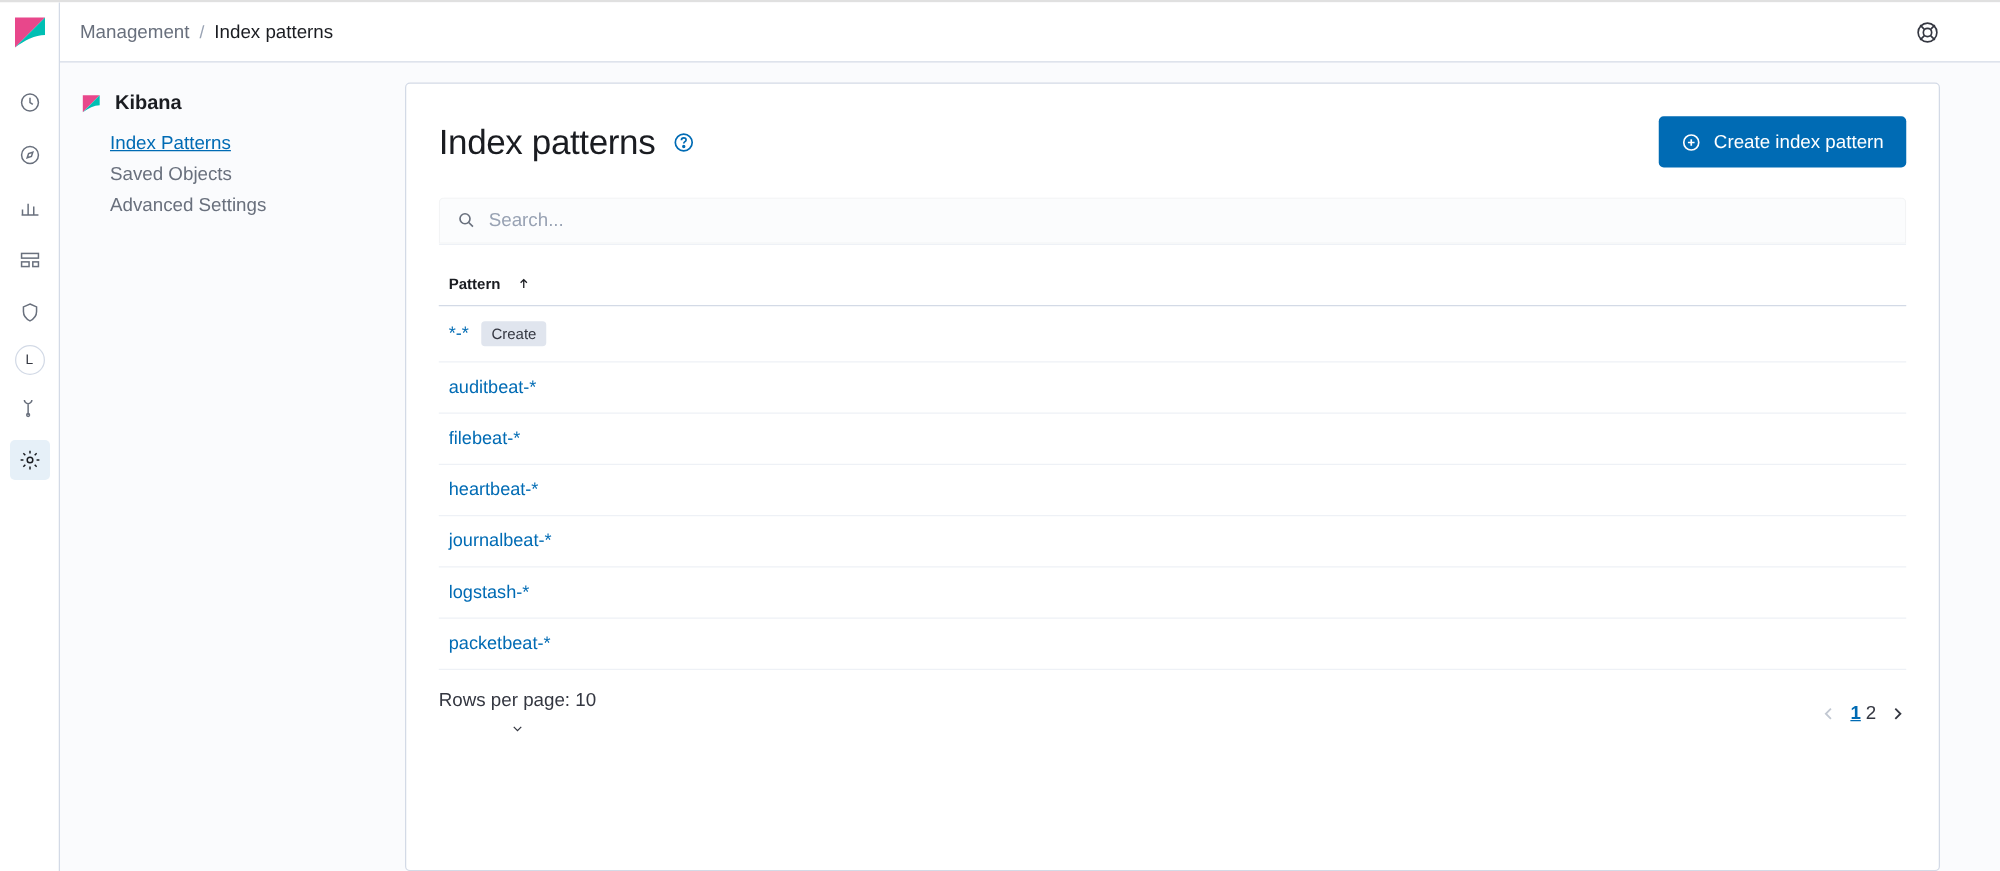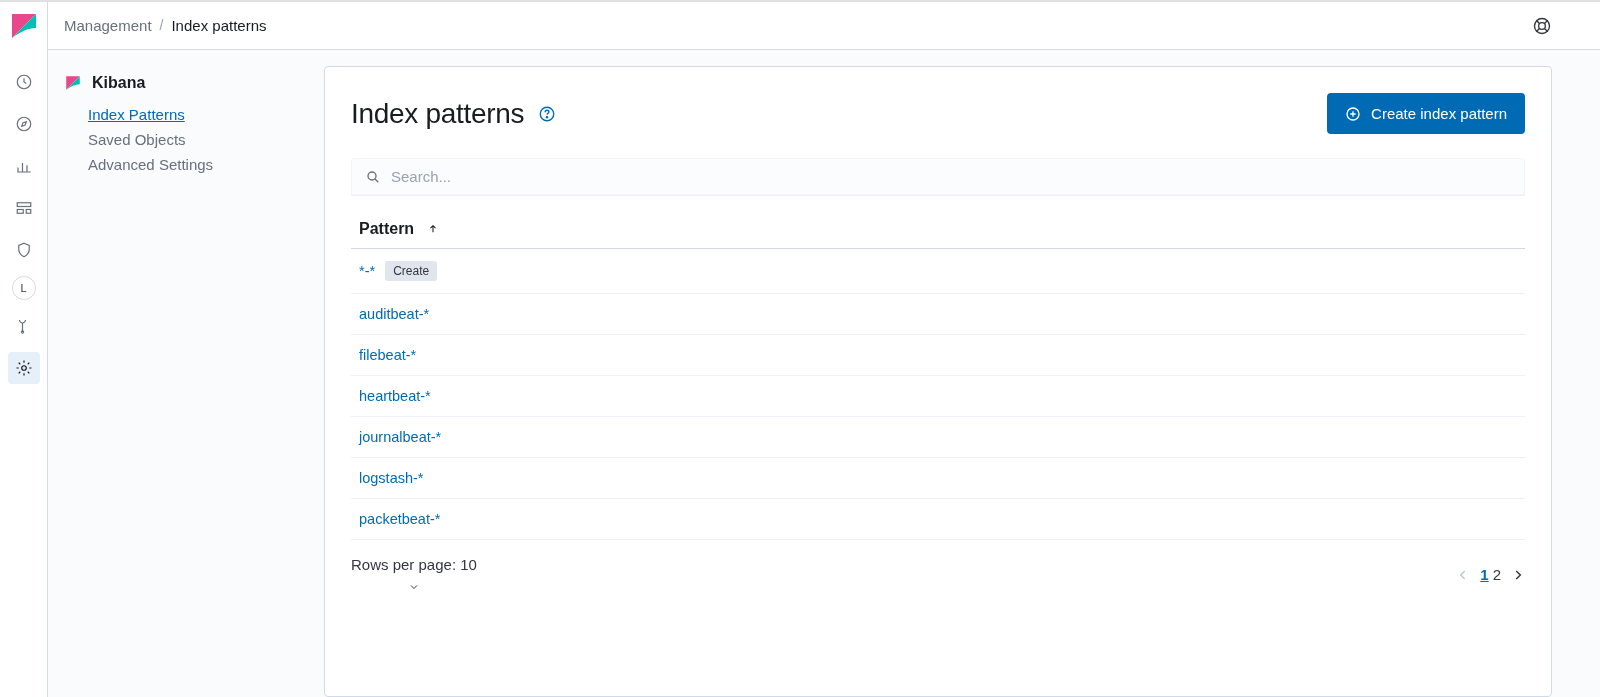--- a/index.html
+++ b/index.html
@@ -91,38 +91,38 @@
   font-weight: 500;
   display: flex; align-items: center; gap: 10px;
   cursor: pointer;
 }
 .primary-btn svg { width: 16px; height: 16px; }
 .search-wrap {
   background: #fbfcfd;
   border: none;
   border-bottom: 1px solid #eef1f6;
   border-radius: 4px 4px 0 0;
-  display: flex; align-items: center;
+  display: flex; align-items: flex-start;
   padding: 10px 14px;
   margin-bottom: 18px;
   box-shadow: inset 0 0 0 1px rgba(0,0,0,0.03);
 }
 .search-wrap svg { width: 16px; height: 16px; color: #69707d; margin-right: 10px; }
 .search-input {
   border: none; outline: none; background: transparent;
   font-size: 15px; color: #343741; flex: 1;
 }
 .search-input::placeholder { color: #98a2b3; }
 .table { width: 100%; }
 .th-row {
   display: flex; align-items: center;
   padding: 6px 8px 10px 8px;
   border-bottom: 1px solid #d3dae6;
 }
-.th { font-size: 16px; font-weight: 700; color: #1a1c21; display: flex; align-items: center; gap: 14px; cursor: pointer; }
+.th { font-size: 12px; font-weight: 700; color: #1a1c21; display: flex; align-items: center; gap: 14px; cursor: pointer; }
 .th svg { width: 10px; height: 10px; }
 .tr {
   display: flex; align-items: center;
   padding: 12px 8px;
   border-bottom: 1px solid #eef1f6;
 }
 .td-link { color: #006bb4; font-size: 14.5px; cursor: pointer; font-weight: 500; }
 .badge {
   background: #e0e5ee;
   color: #343741;

